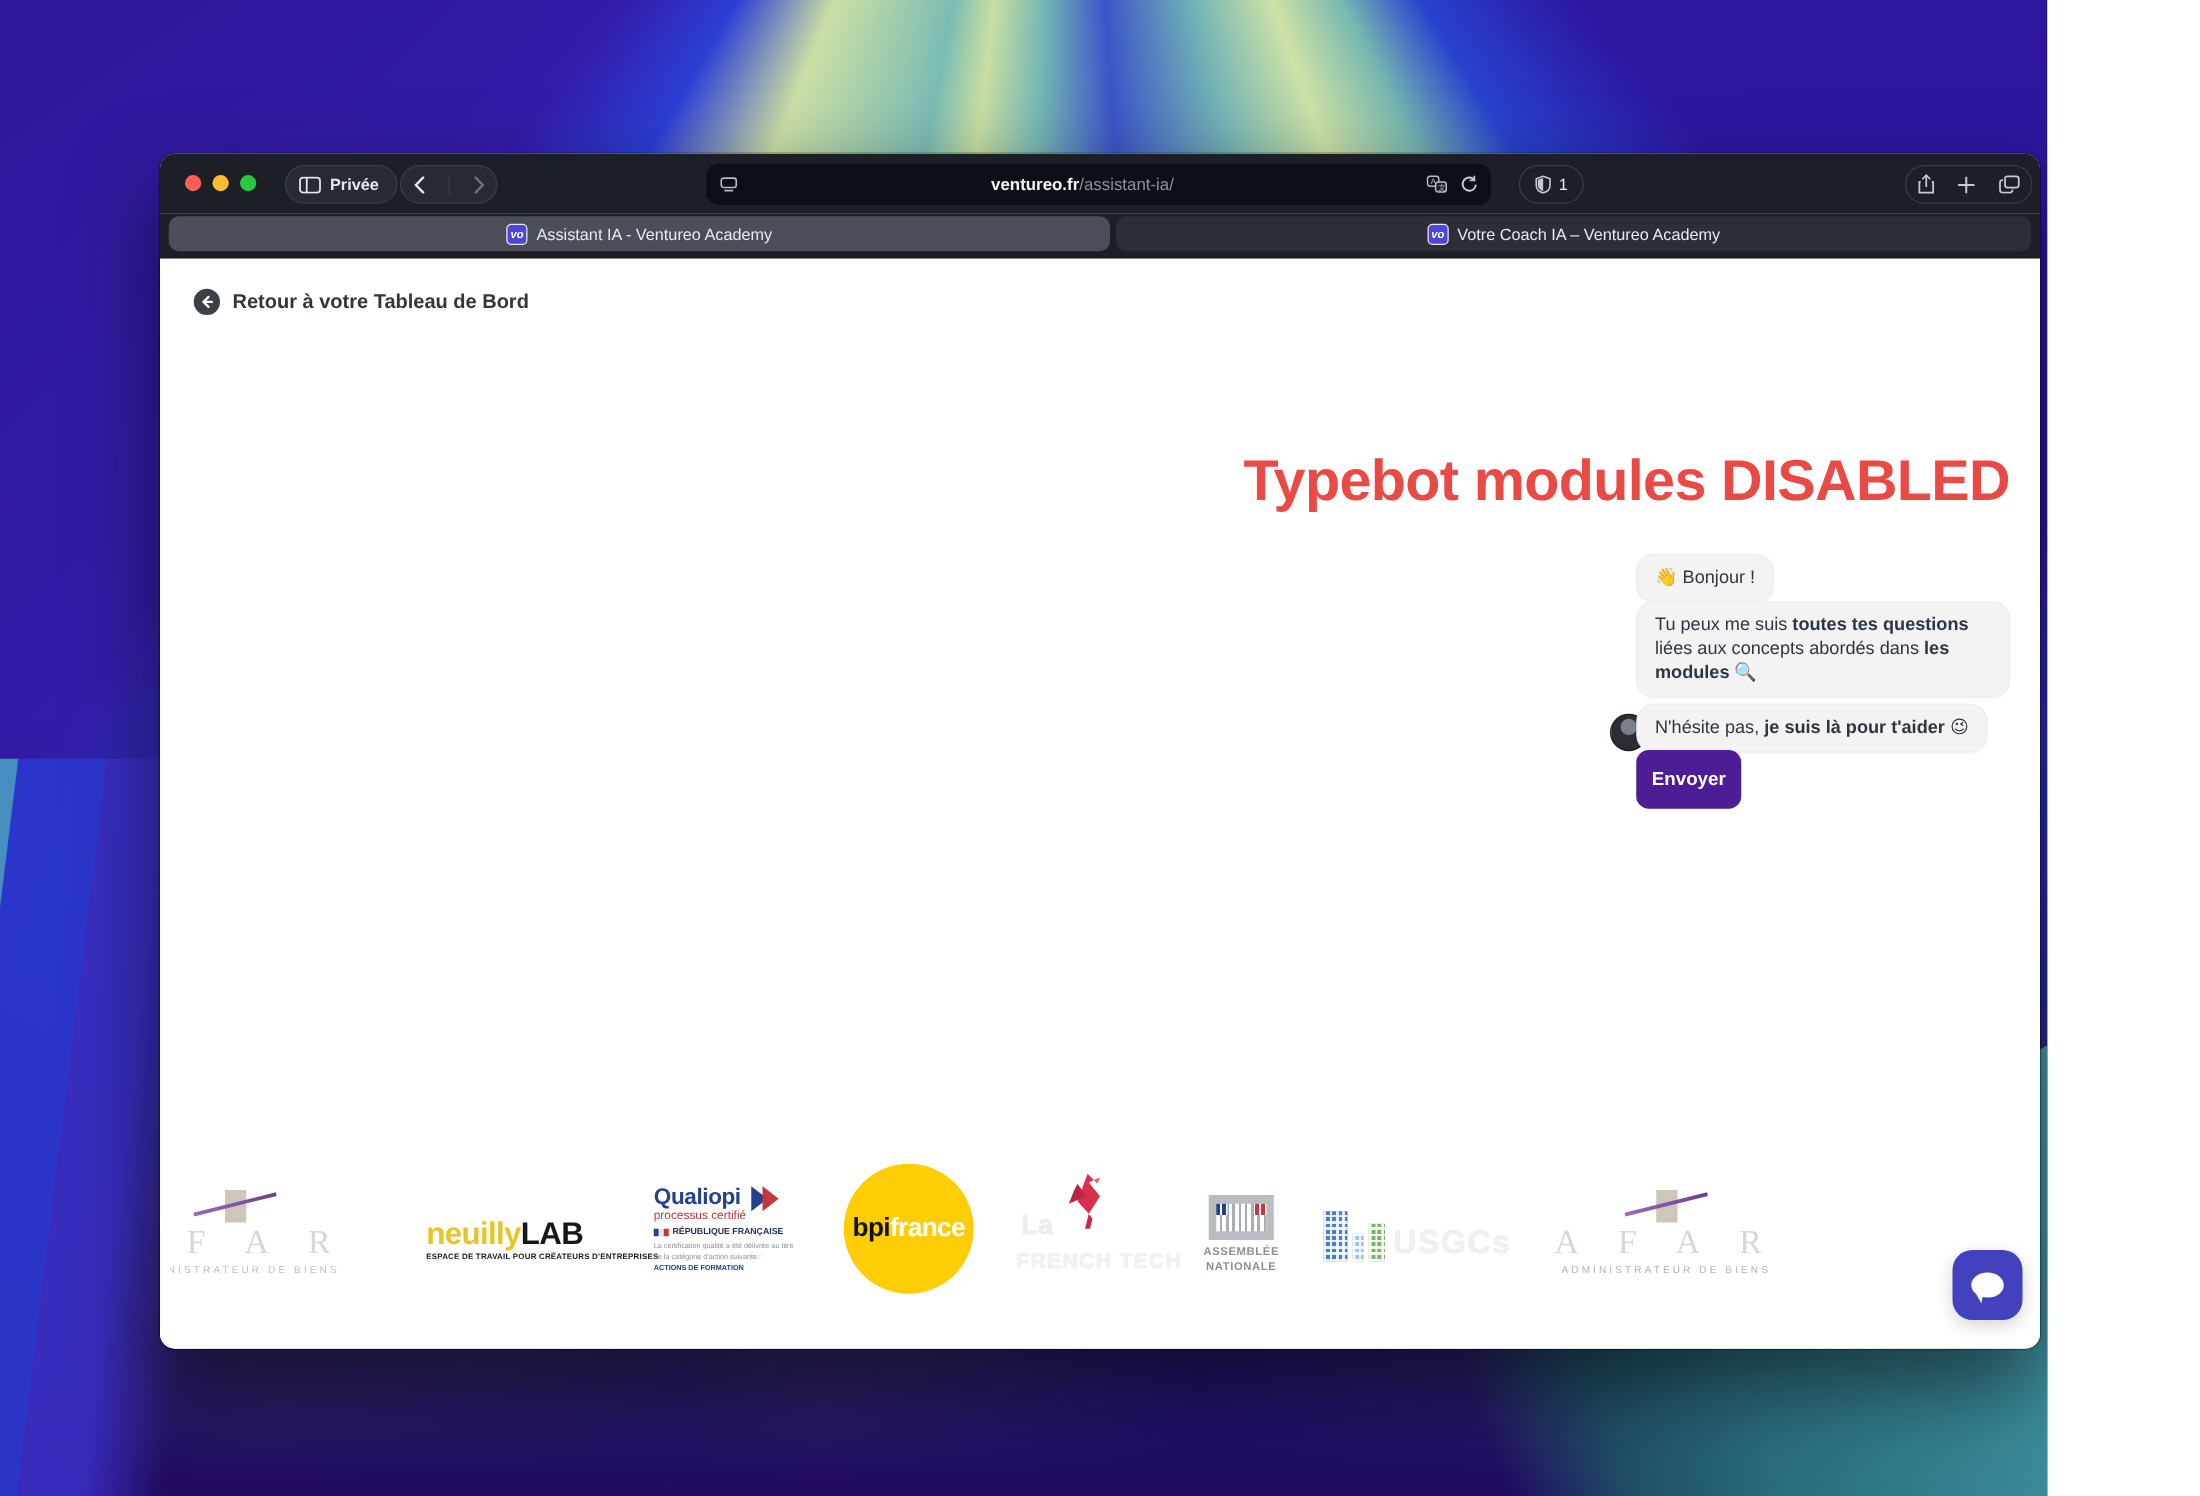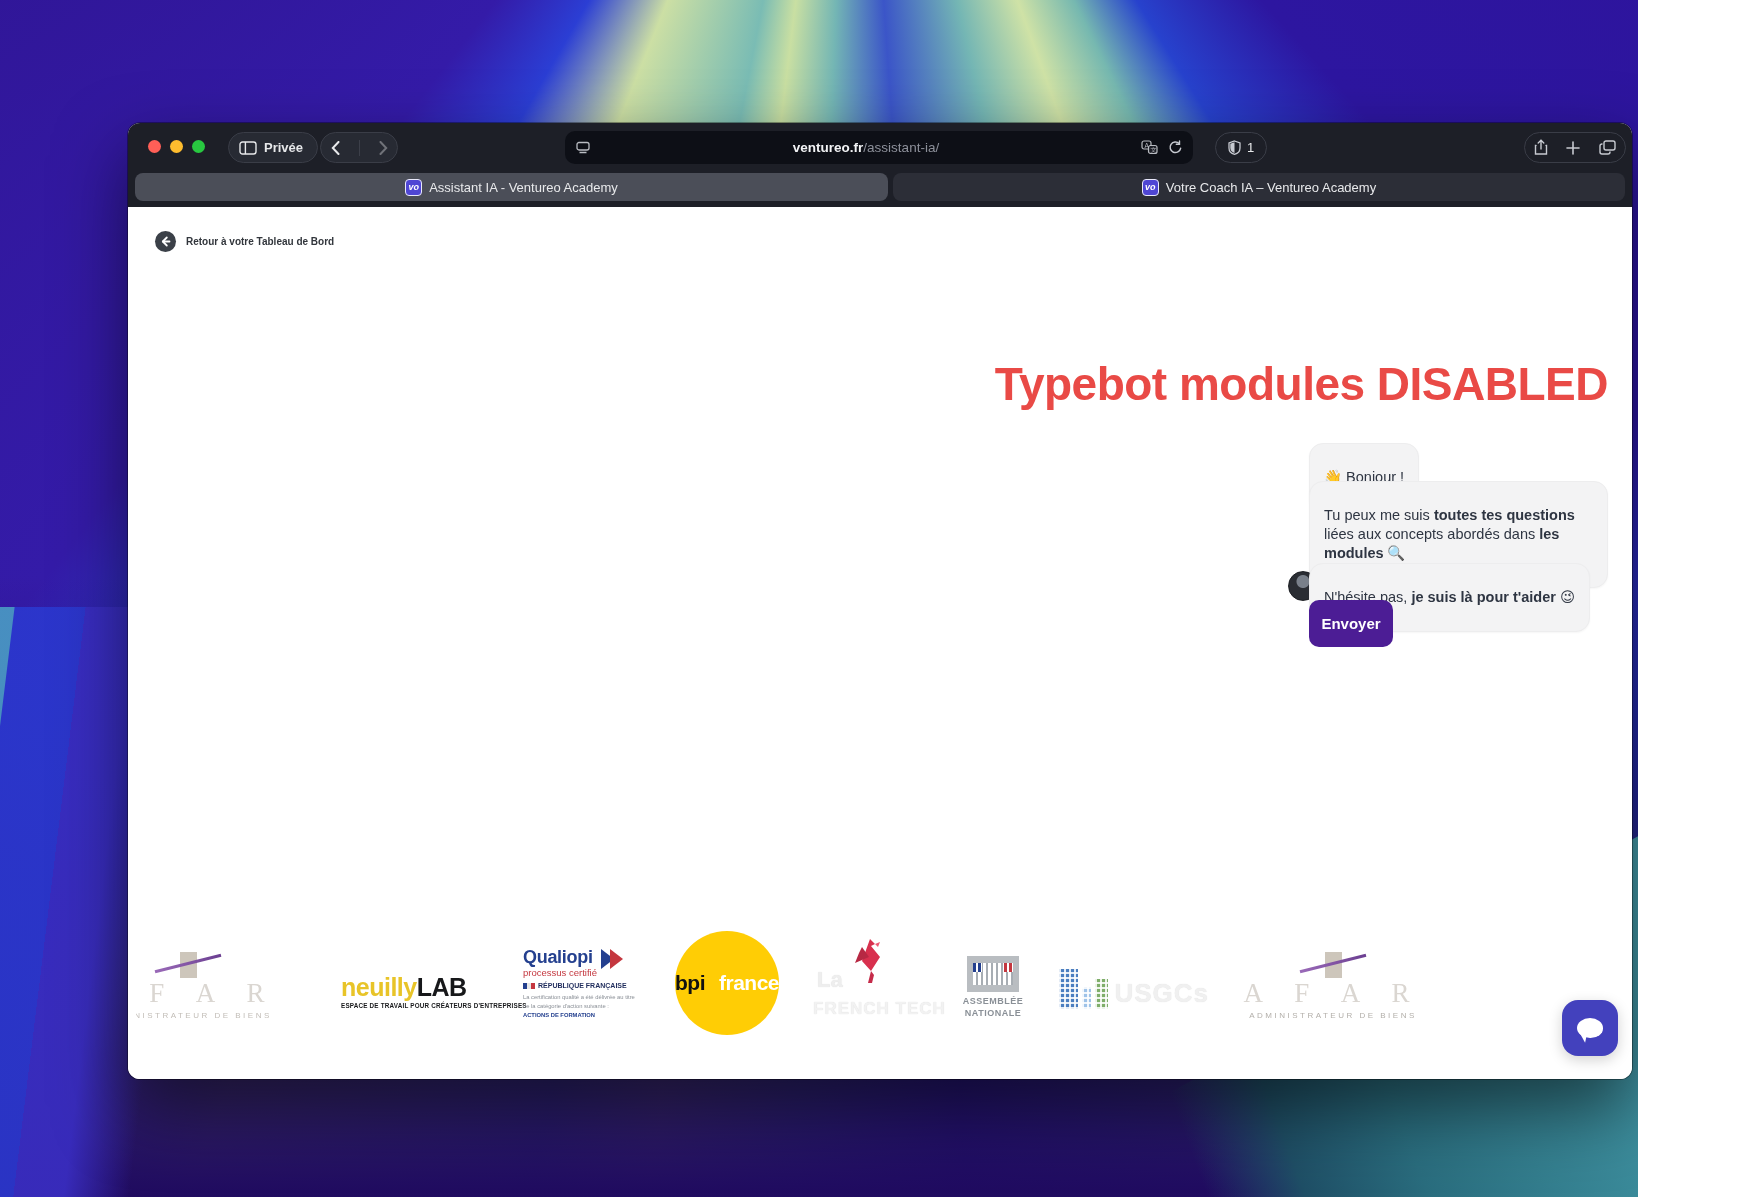--- a/index.html
+++ b/index.html
@@ -60,30 +60,30 @@
     border:1.5px solid #e9e9fb; color:#fff; font-size:9px; font-weight:700;
     font-style:italic; display:flex; align-items:center; justify-content:center; }
 
   .content { position:relative; height:872px; background:#fff; }
 
   
   .backlink { position:absolute; left:27px; top:24px; display:flex; align-items:center;
     gap:10px; cursor:pointer; }
   .backcircle { width:21px; height:21px; border-radius:50%; background:#3b4048;
     color:#fff; display:flex; align-items:center; justify-content:center; }
-  .backlink .lbl { font-size:10px; font-weight:700; color:#32363c; }
+  .backlink .lbl { font-size:16px; font-weight:700; color:#32363c; }
 
   
   .heading { position:absolute; right:24px; top:150px; font-size:46px; font-weight:700;
     letter-spacing:-.5px; color:#e94a46; white-space:nowrap; }
 
   
   .chat { position:absolute; left:1158px; top:230px; width:324px; }
   .bubble { position:absolute; left:23px; background:#f3f3f4; border:1px solid #ededee;
-    border-radius:14px; padding:24px 14px; font-size:14.5px; line-height:1.32;
+    border-radius:14px; padding:9px 14px; font-size:14.5px; line-height:1.32;
     color:#2e3542; box-shadow:0 1px 2px rgba(0,0,0,.04); }
   .bubble b { font-weight:700; }
   .b1 { top:6px; white-space:nowrap; }
   .b2 { top:44px; width:299px; }
   .b3 { top:126px; white-space:nowrap; }
   .avatar { position:absolute; left:2px; top:134px; width:30px; height:30px;
     border-radius:50%; background:radial-gradient(circle at 50% 34%, #79808a 0 6px, #2a2d33 7px);
     border:1px solid #1d1f24; }
   .inputrow { position:absolute; left:23px; top:163px; width:300px; display:flex; gap:8px; }
   .chat-input { width:208px; height:47px; border:1px solid #efeff1; border-radius:24px;
@@ -124,21 +124,21 @@
   .q-chev.red { left:9px; border-left:13px solid #c4373f; }
   .q-rep { display:flex; align-items:center; gap:3px; margin-top:4px; }
   .q-flag { display:flex; } .q-flag i { width:4px; height:6px; display:block; }
   .q-flag i:nth-child(1){background:#24408f;} .q-flag i:nth-child(2){background:#e8e8e8;}
   .q-flag i:nth-child(3){background:#c4373f;}
   .q-rep span { font-size:7px; font-weight:700; color:#1f2c5c; white-space:nowrap; }
   .q-cert { margin-top:4px; font-size:5.8px; color:#8a8f96; line-height:1.5; white-space:nowrap; }
   .q-cert b { color:#24408f; }
 
   .bpi { width:104px; height:104px; border-radius:50%; background:#ffcd05;
-    align-items:center; justify-content:space-between; display:flex; flex-direction:row; }
+    align-items:center; justify-content:center; display:flex; flex-direction:row; }
   .bpi span { font-size:21px; font-weight:800; letter-spacing:-.5px; }
   .bpi .p1 { color:#111; } .bpi .p2 { color:#fff; }
 
   .ftech { width:118px; position:relative; height:96px; margin-top:4px; }
   .ftech-la { position:absolute; left:8px; top:30px; font-size:22px; font-weight:700;
     color:#eeeeee; text-shadow:0 0 1px #d9d9d9; }
   .ftech-name { position:absolute; left:4px; top:62px; font-size:17px; font-weight:800;
     letter-spacing:1px; color:#f2f2f2; text-shadow:0 0 1px #d6d6d6; white-space:nowrap; }
   .rooster { position:absolute; left:38px; top:0; }
 

